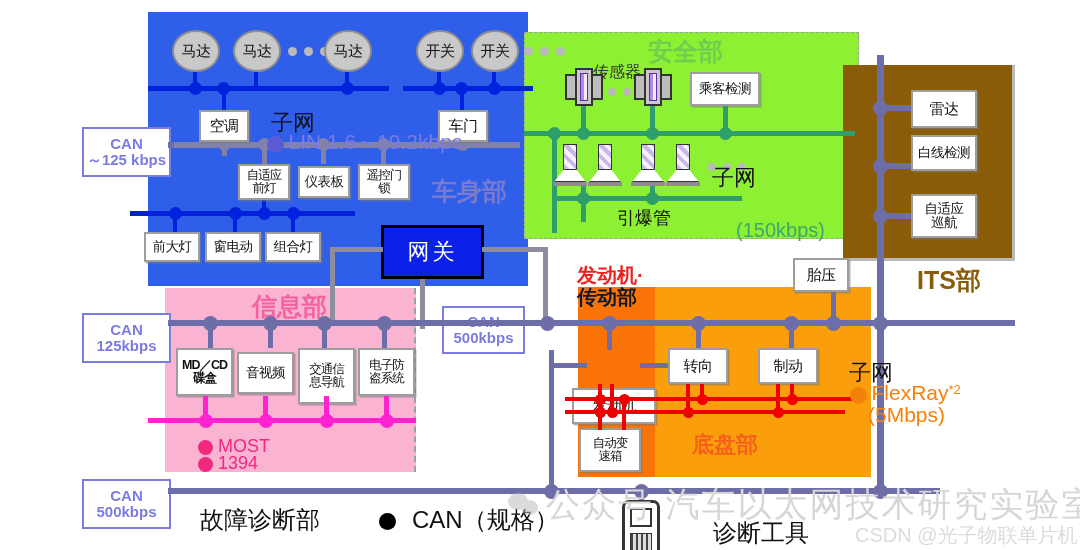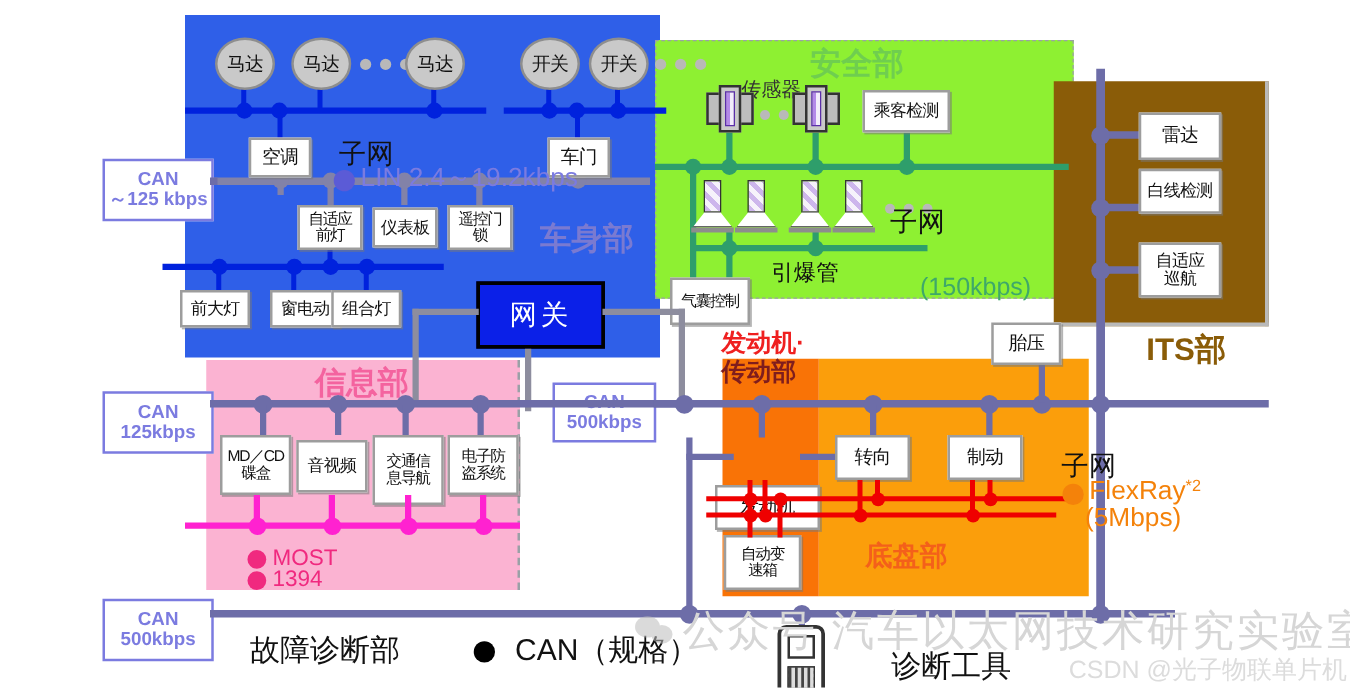--- a/index.html
+++ b/index.html
@@ -17,21 +17,21 @@
   .r-engine{background:#f97306;}
 
   
   .rtitle{position:absolute;font-weight:bold;white-space:nowrap;line-height:1.05;}
   .t-body{color:#7a7ad1;font-size:25px;}
   .t-safety{color:#6fce4f;font-size:25px;}
   .t-its{color:#8a5c08;font-size:25px;}
   .t-info{color:#f4639f;font-size:25px;}
   .t-chassis{color:#f4601a;font-size:22px;}
   .t-engine1{color:#ef2020;font-size:20px;}
-  .t-engine2{color:#7f1d1d;font-size:20px;}
+  .t-engine2{color:#0f172a;font-size:20px;font-family:Liberation Mono, monospace;}
 
   
   .ecu{position:absolute;box-sizing:border-box;background:#fff;border:2px solid #9d9d9d;
        display:flex;align-items:center;justify-content:center;text-align:center;
        color:#111;font-size:15px;line-height:1.02;letter-spacing:-0.5px;
        box-shadow:1.5px 1.5px 0 rgba(120,120,120,.55);}
   .ecu.sm{font-size:13.5px;}
   .ecu.xs{font-size:12.5px;letter-spacing:-1px;}
 
   
@@ -209,36 +209,36 @@
     <span>空调</span>
     </div>
   <div class="ecu" style="left:438px;top:110px;width:50px;height:32px;">
     <span>车门</span>
     </div>
 
   <div class="subnet" style="left:271px;top:108px;">
     <span class="zi">子网</span></div>
   <div class="subnet" style="left:267px;top:128px;">
     <span class="bullet" style="width:17px;height:17px;background:#5b5bd6;"></span>
-    <span class="sub-lin">LIN 2.4～19.2kbps</span></div>
+    <span class="sub-lin">LIN 1.6～19.2kbps</span></div>
 
   <div class="ecu xs" style="left:238px;top:164px;width:52px;height:36px;white-space:pre-line;">
     <span>自适应
 前灯</span></div>
   <div class="ecu sm" style="left:298px;top:166px;width:52px;height:32px;">
     <span>仪表板</span>
     </div>
   <div class="ecu xs" style="left:358px;top:164px;width:52px;height:36px;white-space:pre-line;">
     <span>遥控门
 锁</span></div>
 
   <div class="ecu sm" style="left:144px;top:232px;width:56px;height:30px;">
     <span>前大灯</span>
     </div>
-  <div class="ecu sm" style="left:216px;top:232px;width:56px;height:30px;">
+  <div class="ecu sm" style="left:205px;top:232px;width:56px;height:30px;">
     <span>窗电动</span>
     </div>
   <div class="ecu sm" style="left:265px;top:232px;width:56px;height:30px;">
     <span>组合灯</span>
     </div>
 
   <div class="w w-green" style="left:524px;top:131px;width:331px;height:5px;"></div>
   <div class="w w-green" style="left:552px;top:196px;width:190px;height:5px;"></div>
   <div class="w w-green" style="left:552px;top:133px;width:5px;height:100px;"></div>
   <div class="w w-green" style="left:581px;top:106px;width:5px;height:28px;"></div>
@@ -299,23 +299,20 @@
       <i></i>
       <i></i>
       <i></i>
     </div>
 
   <div class="subnet" style="left:712px;top:163px;">
     <span class="zi">子网</span></div>
   <div class="blabel" style="left:617px;top:206px;font-size:18px;color:#111;">引爆管</div>
   <div class="sub-sbw" style="position:absolute;left:736px;top:220px;">(150kbps)</div>
 
-  <div class="ecu xs" style="left:536px;top:222px;width:64px;height:38px;">
-    <span>气囊控制</span>
-    </div>
 
   <div class="w w-can" style="left:877px;top:55px;width:7px;height:440px;"></div>
   <div class="w w-can" style="left:879px;top:105px;width:34px;height:6px;"></div>
   <div class="w w-can" style="left:879px;top:163px;width:34px;height:6px;"></div>
   <div class="w w-can" style="left:879px;top:213px;width:34px;height:6px;"></div>
   <div class="dot d-can" style="left:873px;top:101px;width:15px;height:15px;"></div>
   <div class="dot d-can" style="left:873px;top:159px;width:15px;height:15px;"></div>
   <div class="dot d-can" style="left:873px;top:209px;width:15px;height:15px;"></div>
 
   <div class="ecu" style="left:911px;top:90px;width:66px;height:38px;">
@@ -385,21 +382,21 @@
   <div class="w w-can" style="left:549px;top:350px;width:5px;height:145px;"></div>
   <div class="w w-can" style="left:549px;top:363px;width:38px;height:5px;"></div>
   <div class="w w-can" style="left:640px;top:363px;width:36px;height:5px;"></div>
 
   <div class="w w-can" style="left:168px;top:488px;width:772px;height:6px;"></div>
   <div class="dot d-can" style="left:544px;top:484px;width:15px;height:15px;"></div>
   <div class="dot d-can" style="left:634px;top:484px;width:15px;height:15px;"></div>
   <div class="dot d-can" style="left:873px;top:484px;width:15px;height:15px;"></div>
   <div class="w w-can" style="left:639px;top:491px;width:5px;height:16px;"></div>
 
-  <div class="ecu xs" style="left:176px;top:348px;width:57px;height:48px;white-space:pre-line;">
+  <div class="ecu xs" style="left:176px;top:348px;width:57px;height:48px;white-space:pre-line;font-weight:bold;">
     <span>MD／CD
 碟盒</span></div>
   <div class="ecu sm" style="left:237px;top:352px;width:57px;height:42px;">
     <span>音视频</span>
     </div>
   <div class="ecu xs" style="left:298px;top:348px;width:57px;height:56px;white-space:pre-line;">
     <span>交通信
 息导航</span></div>
   <div class="ecu xs" style="left:358px;top:348px;width:57px;height:48px;white-space:pre-line;justify-content:center;">
     <span>电子防

